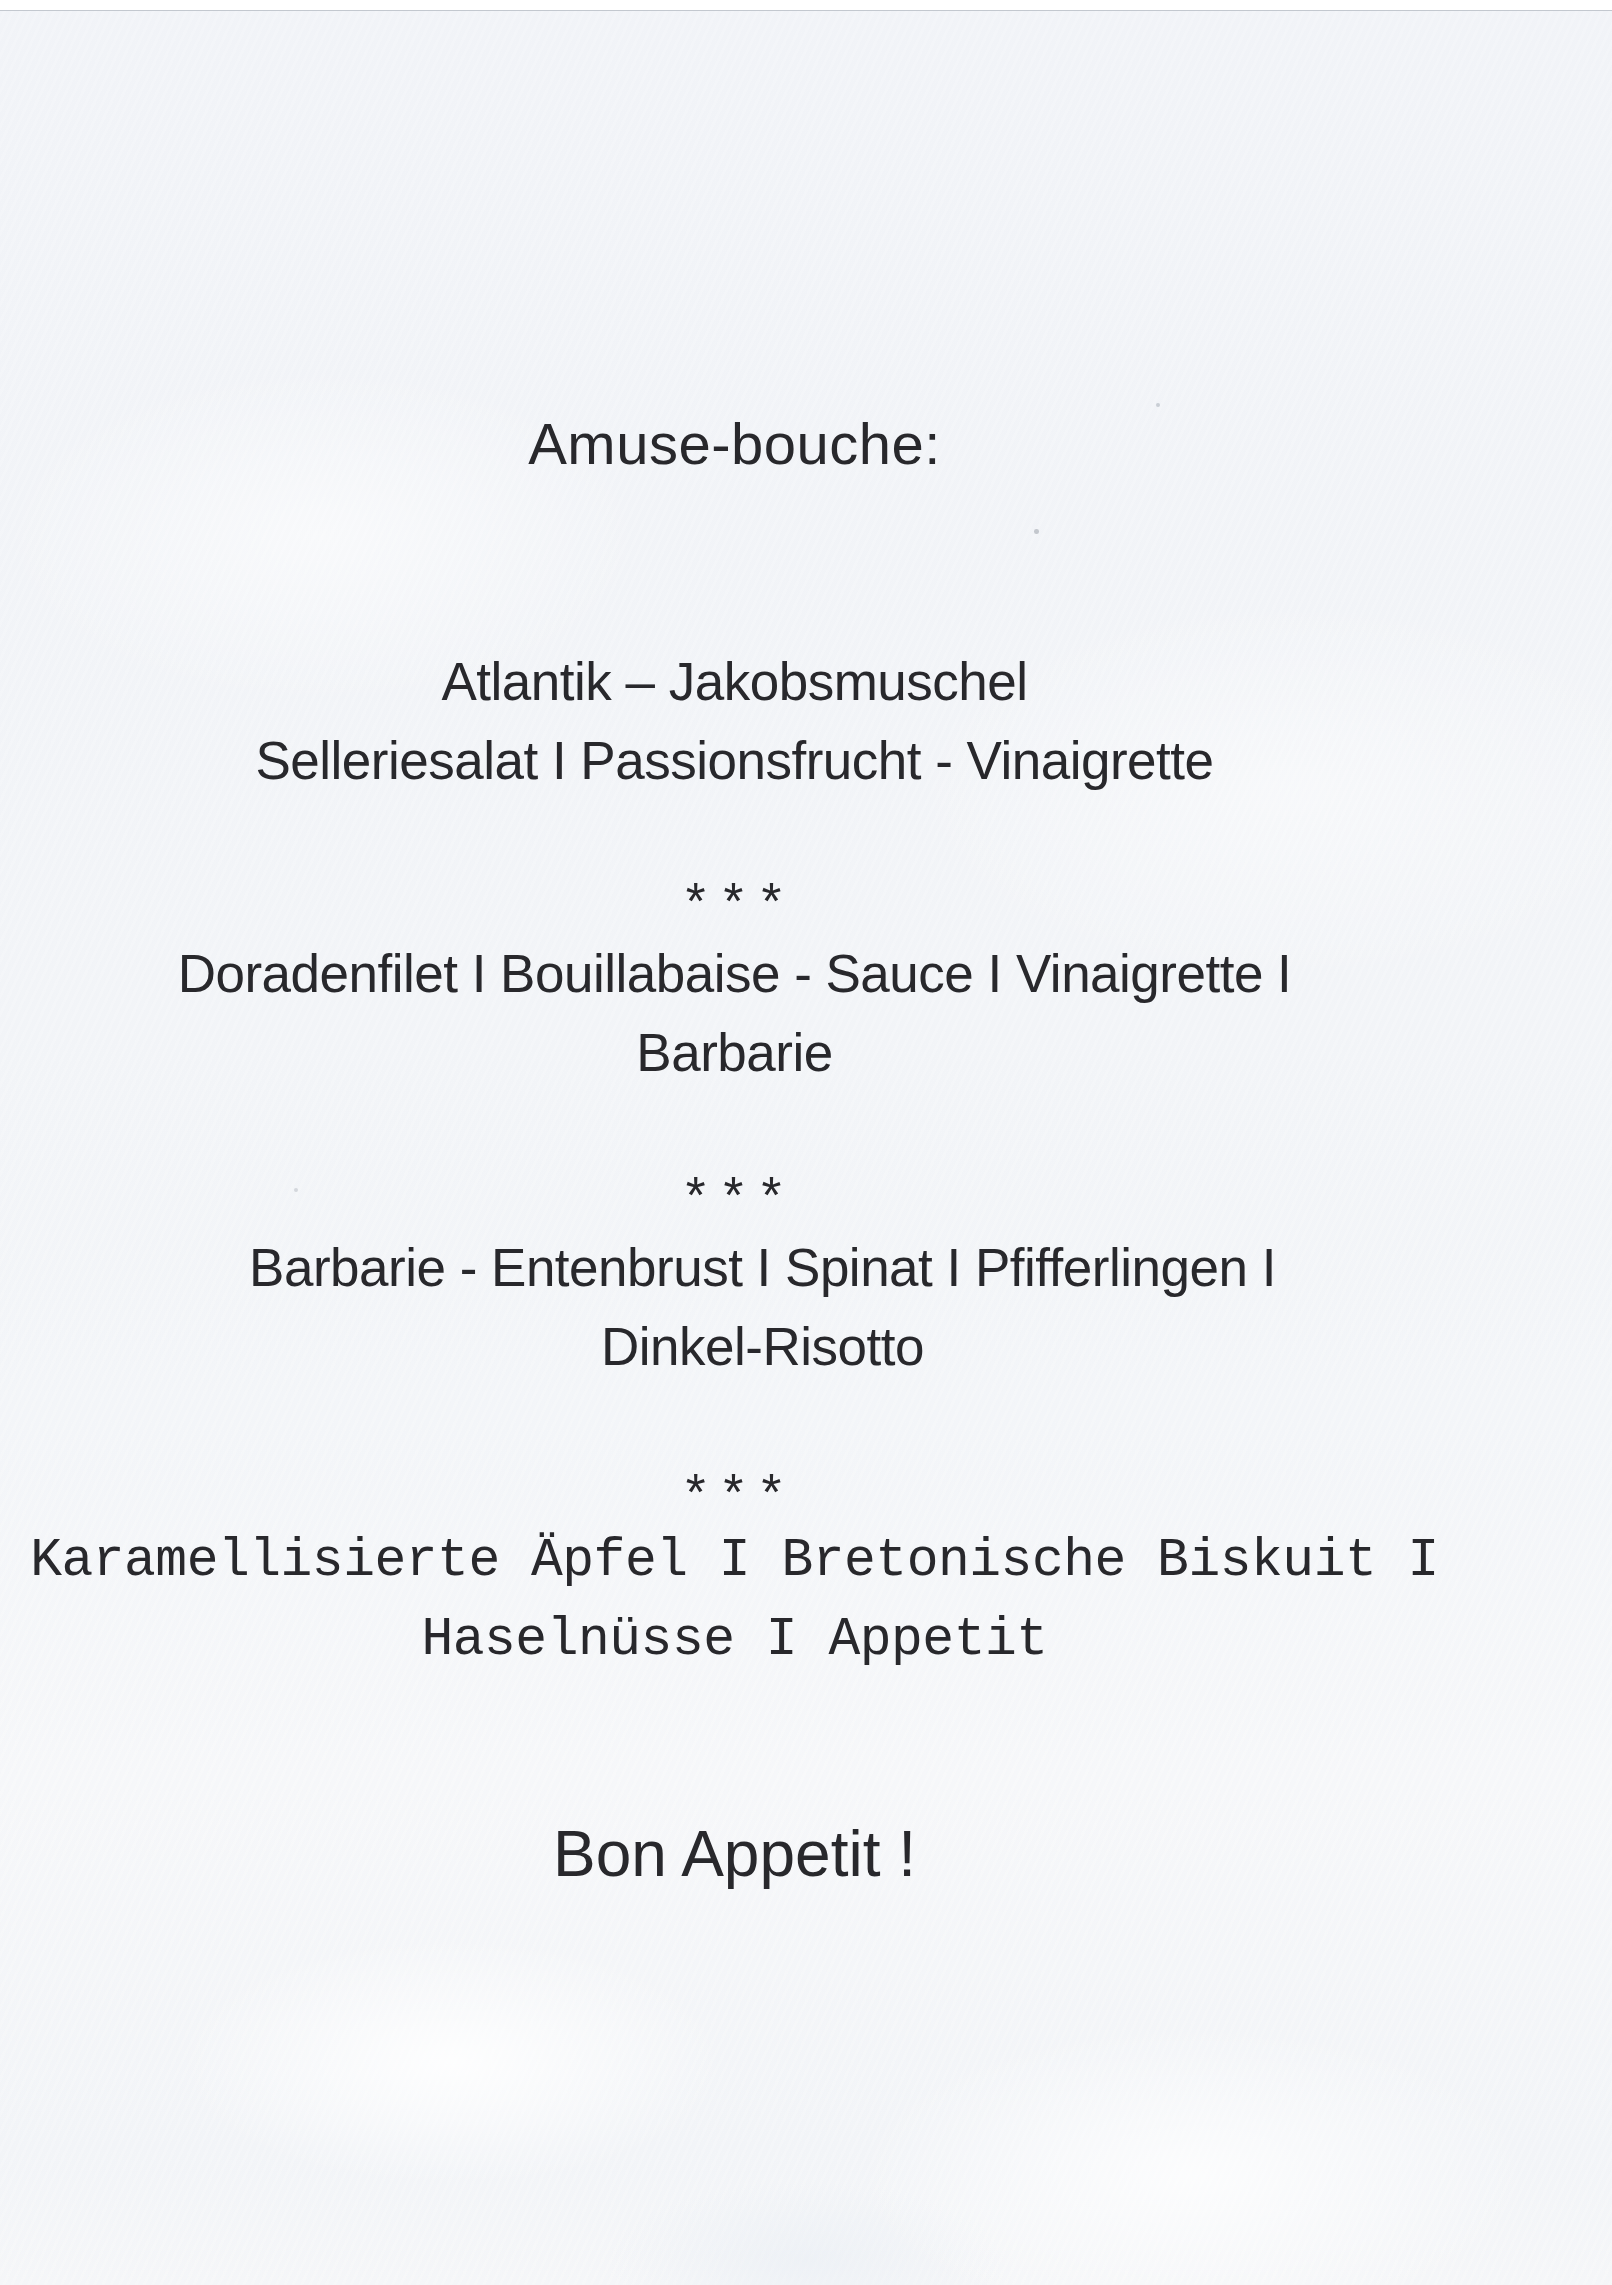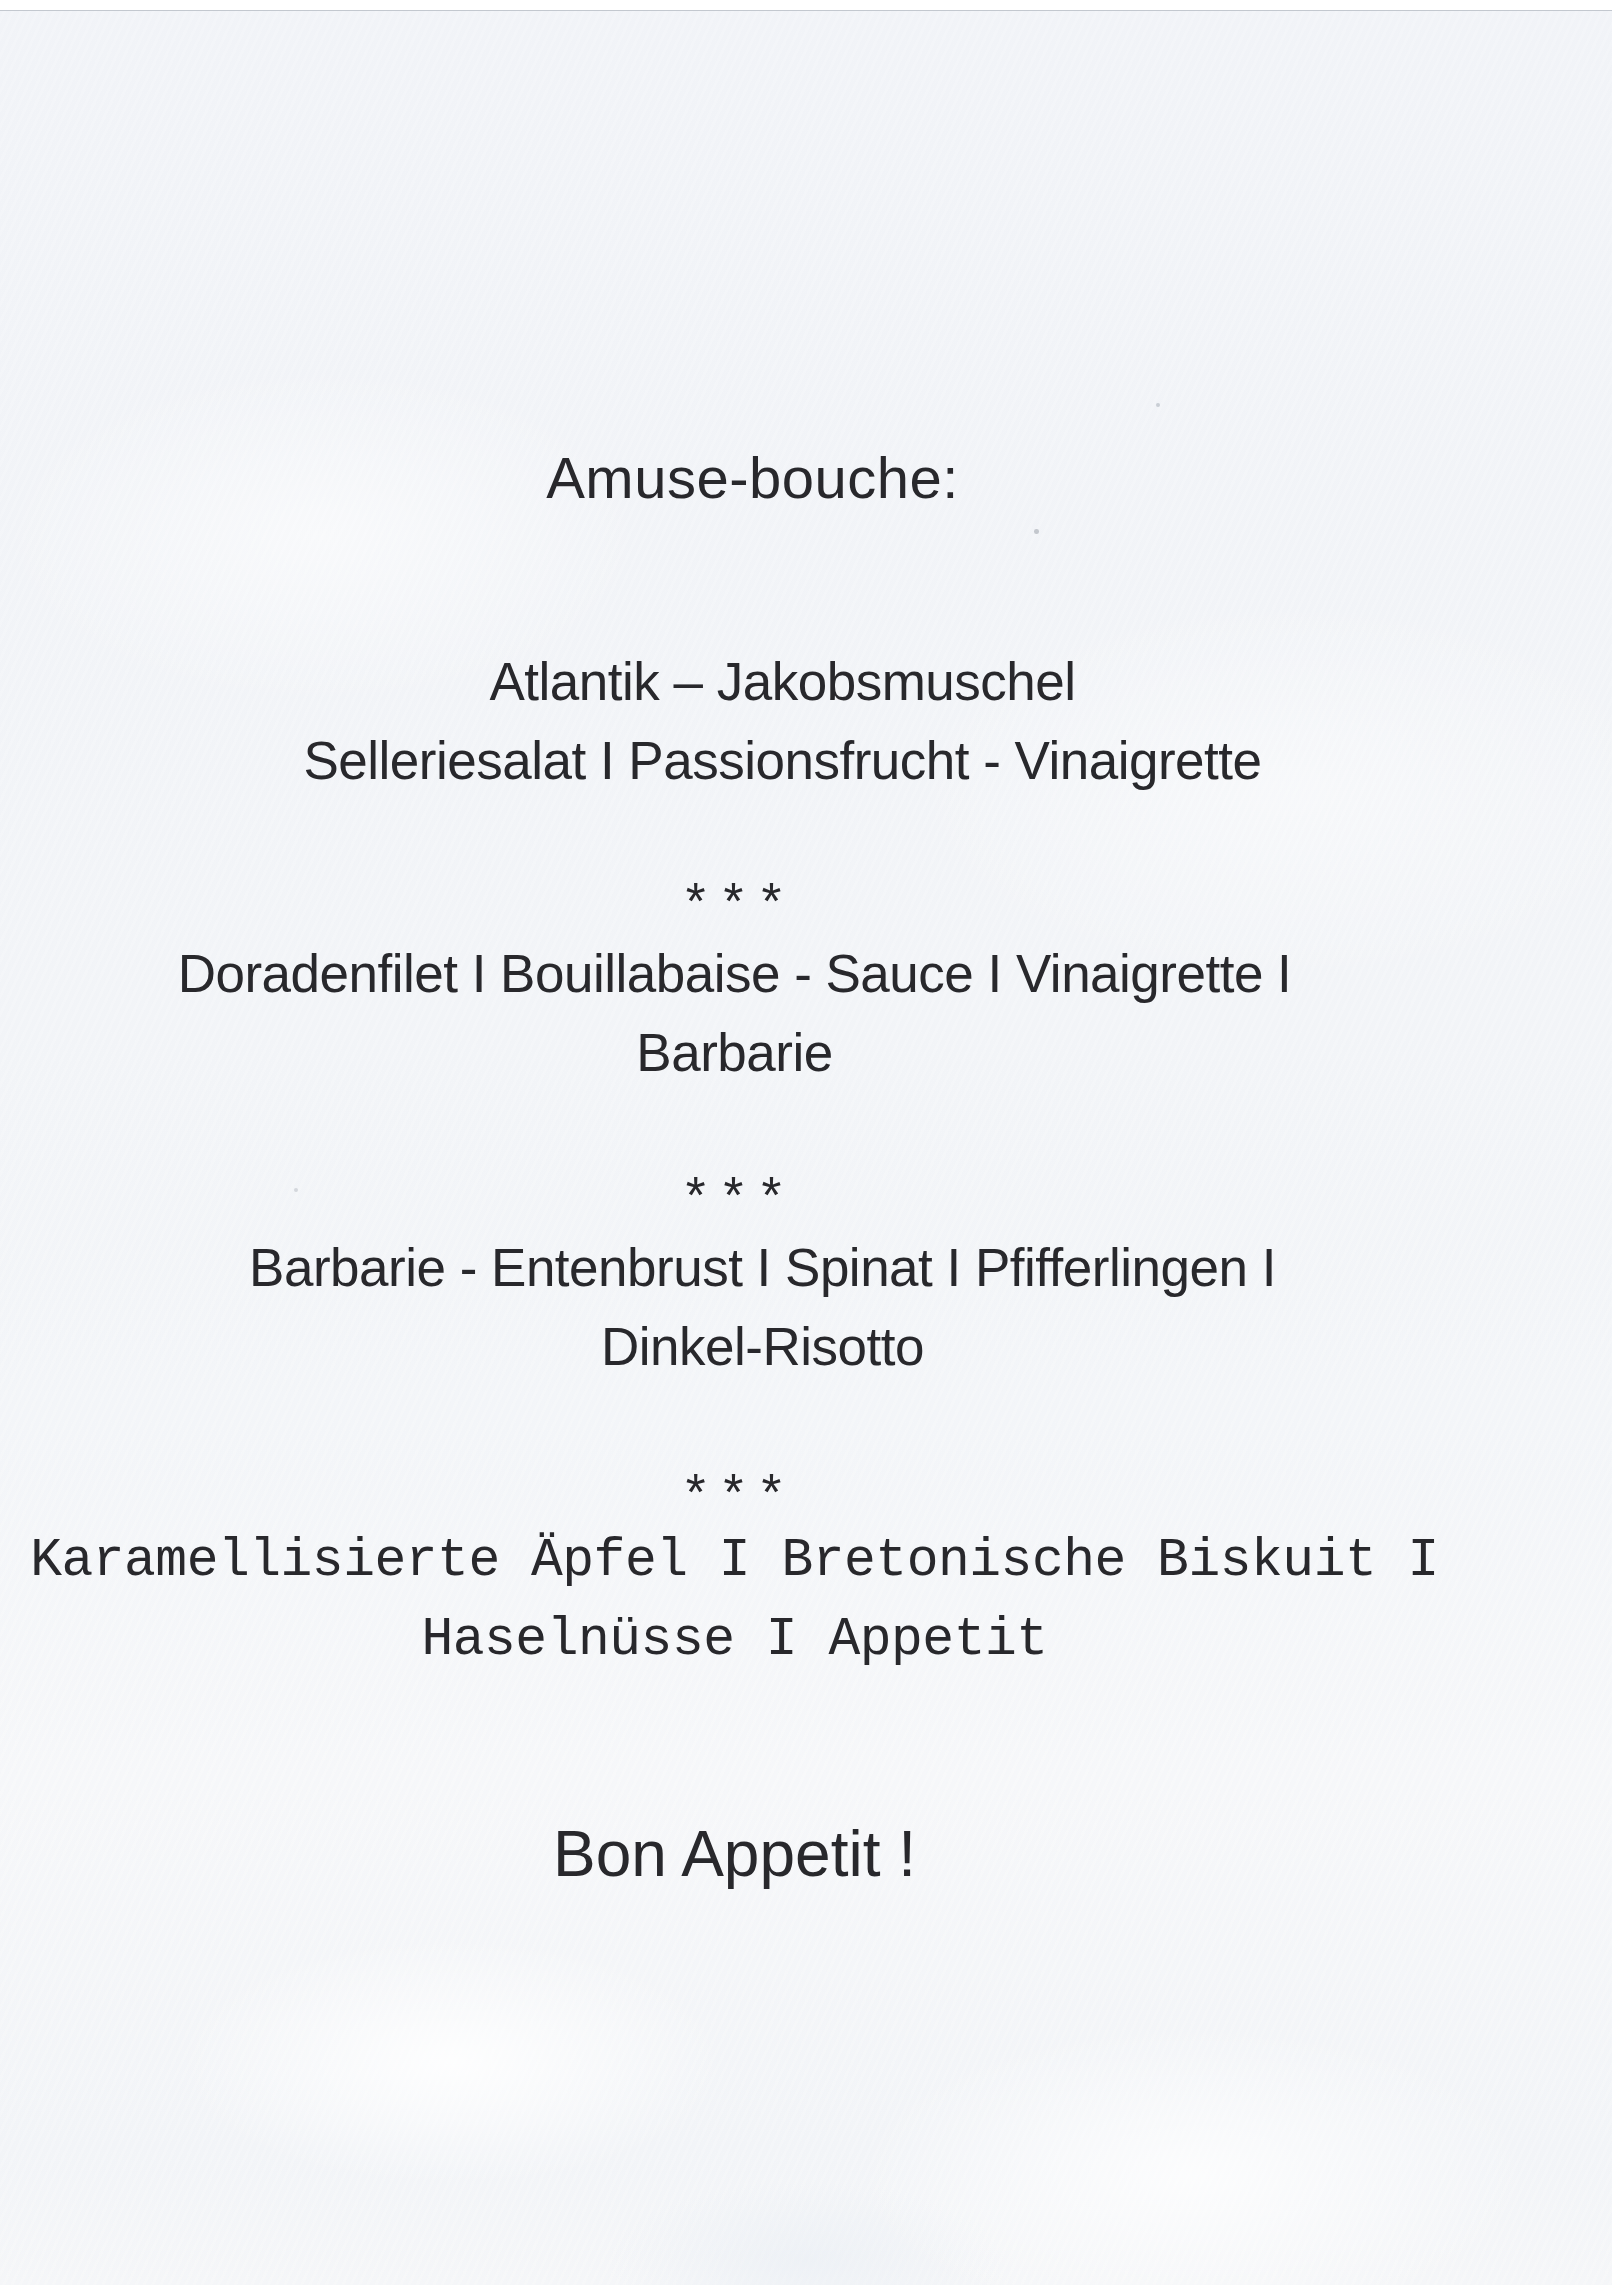--- a/index.html
+++ b/index.html
@@ -73,34 +73,33 @@
     color: #28282c;
     z-index: 2;
   }
   .line-abs {
     position: absolute;
     width: 100%;
     text-align: center;
     white-space: nowrap;
   }
   .menu-title {
-    top: 444px;
+    top: 410px;
     font-size: 58px;
     letter-spacing: 0.5px;
-    padding-left: 18px;
   }
   .course {
     position: absolute;
     width: 100%;
     text-align: center;
     font-size: 53px;
     line-height: 79px;
     letter-spacing: -0.5px;
   }
-  .c1 { top: 642px; padding-left: 48px; }
+  .c1 { top: 642px; }
   .c2 { top: 934px; }
   .c3 { top: 1228px; margin-left: 28px; }
   .c4 { top: 1522px; font-family: Liberation Mono, monospace; }
   .divider {
     position: absolute;
     width: 100%;
     text-align: center;
     font-size: 51px;
     letter-spacing: 1.9px;
   }

